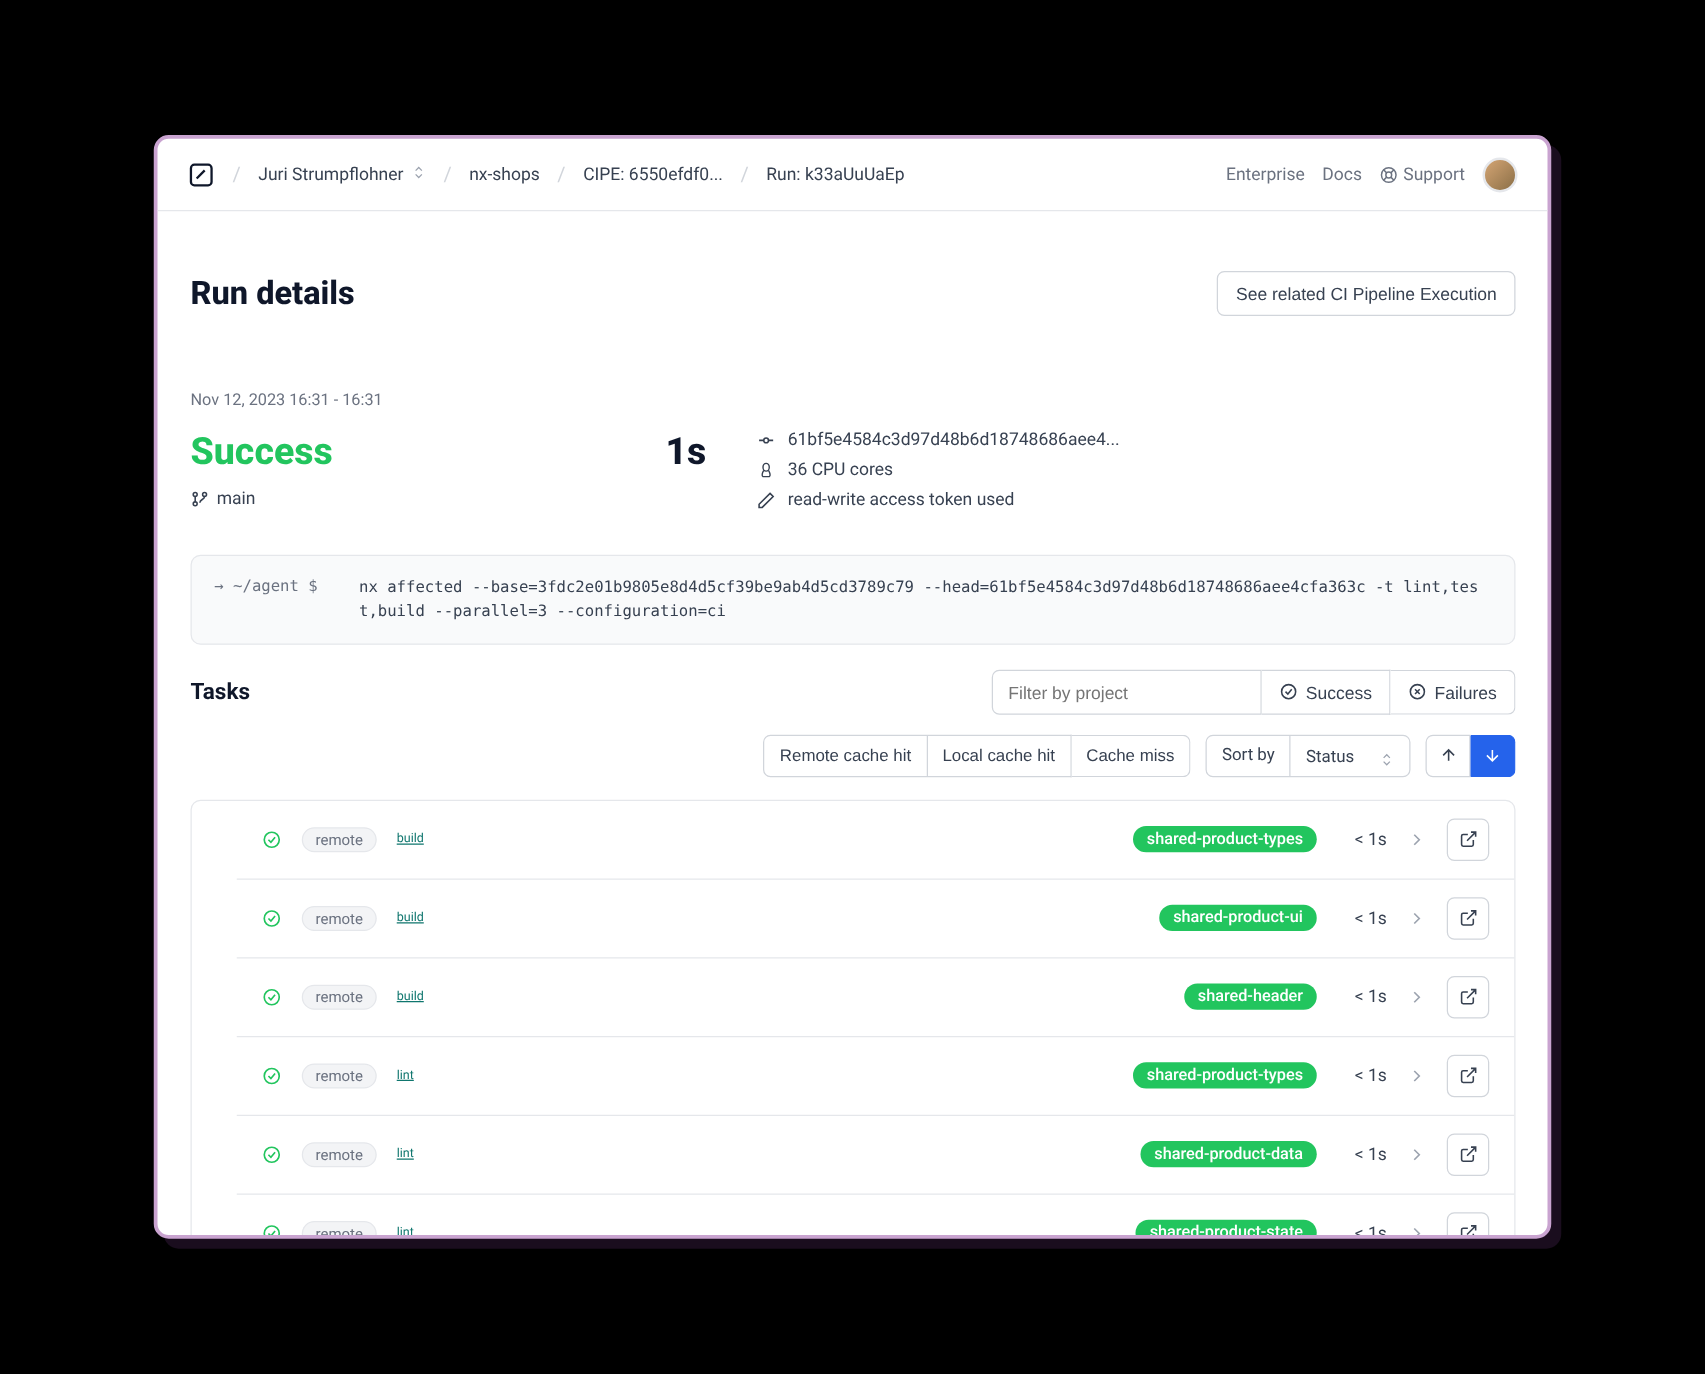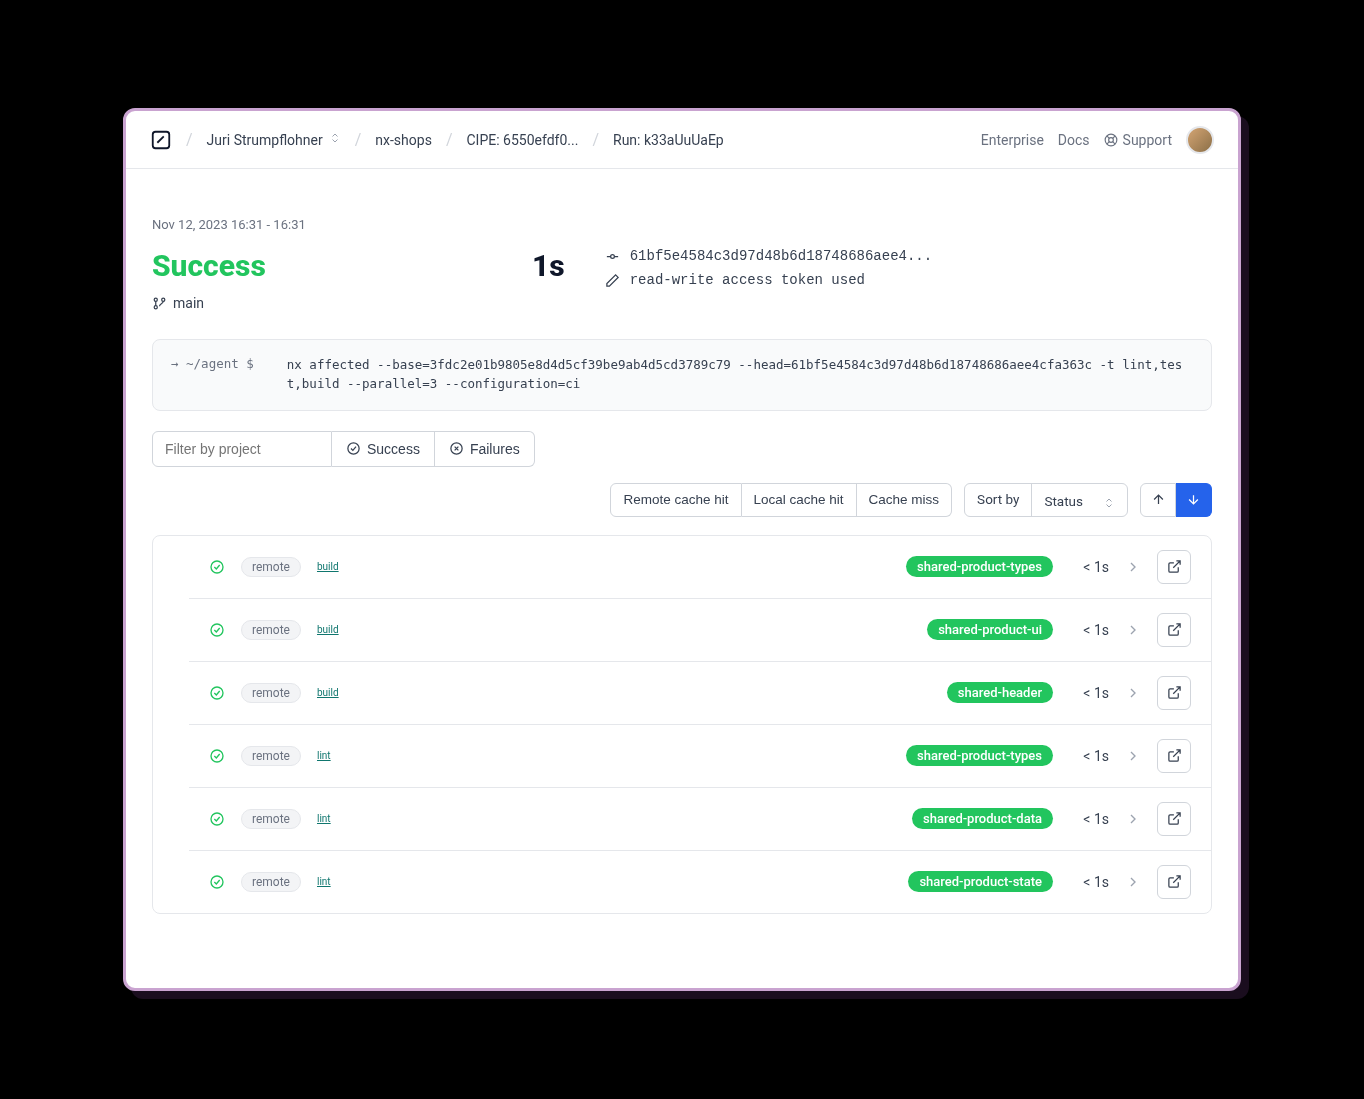--- a/index.html
+++ b/index.html
@@ -64,21 +64,21 @@
 .meta-date { font-size: 13px; color: #6b7280; margin-bottom: 16px; }
 .summary-row {
   display: flex;
   gap: 40px;
   margin-bottom: 28px;
 }
 .summary-left { width: 340px; }
 .status-big { font-size: 30px; font-weight: 800; color: #22c55e; margin-bottom: 12px; }
 .branch-row { display: flex; align-items: center; gap: 6px; color: #374151; font-size: 14px; }
 .duration-big { font-size: 30px; font-weight: 800; color: #0f172a; padding-top: 0; }
-.summary-right { flex: 1; font-family: Liberation Mono, monospace; }
+.summary-right { flex: 1; }
 .info-line { display: flex; align-items: center; gap: 10px; color: #374151; font-size: 14px; margin-bottom: 8px; }
 .info-line svg, .branch-row svg { flex-shrink: 0; }
 
 .cmd-box {
   border: 1px solid #e5e7eb;
   background: #f9fafb;
   border-radius: 8px;
   padding: 16px 18px;
   display: flex;
   gap: 14px;
@@ -96,21 +96,21 @@
   align-items: center;
   margin-bottom: 16px;
 }
 .tasks-title { font-size: 18px; font-weight: 700; color: #0f172a; flex: 1; }
 .filter-group { display: flex; }
 .filter-input {
   border: 1px solid #d1d5db;
   border-radius: 6px 0 0 6px;
   padding: 9px 12px;
   font-size: 14px;
-  width: 180px;
+  width: 216px;
   outline: none;
 }
 .filter-btn {
   border: 1px solid #d1d5db;
   border-left: none;
   background: #fff;
   padding: 9px 14px;
   font-size: 14px;
   color: #374151;
   cursor: pointer;
@@ -223,20 +223,24 @@
           <circle cx="12" cy="12" r="10"></circle>
           <circle cx="12" cy="12" r="4"></circle>
           <path d="M4.9 4.9l4.2 4.2M14.9 14.9l4.2 4.2M14.9 9.1l4.2-4.2M4.9 19.1l4.2-4.2"></path>
         </svg>
         <span>Support</span>
       </span>
     <div class="avatar"></div>
   </div>
 
   <div class="content">
+    <div class="header-row">
+      <h1 class="page-title">Run details</h1>
+      <button class="btn-outline">See related CI Pipeline Execution</button>
+    </div>
 
     <div class="meta-date">Nov 12, 2023 16:31 - 16:31</div>
 
     <div class="summary-row">
       <div class="summary-left">
         <div class="status-big">Success</div>
         <div class="branch-row">
           <svg width="15" height="15" viewBox="0 0 24 24" fill="none" stroke="#374151" stroke-width="2">
               <circle cx="6" cy="6" r="2.5"></circle>
               <circle cx="6" cy="18" r="2.5"></circle>
@@ -249,34 +253,42 @@
       <div class="duration-big">1s</div>
       <div class="summary-right">
         <div class="info-line">
           <svg width="15" height="15" viewBox="0 0 24 24" fill="none" stroke="#374151" stroke-width="2">
               <circle cx="12" cy="12" r="3"></circle>
               <path d="M3 12h6M15 12h6"></path>
             </svg>
           <span>61bf5e4584c3d97d48b6d18748686aee4...</span>
         </div>
         <div class="info-line">
+          <svg width="15" height="15" viewBox="0 0 24 24" fill="none" stroke="#374151" stroke-width="1.8">
+              <ellipse cx="12" cy="8" rx="4" ry="5"></ellipse>
+              <path d="M9 12c-2 3-3 7-1 8h8c2-1 1-5-1-8"></path>
+            </svg>
+          <span>36 CPU cores</span>
+        </div>
+        <div class="info-line">
           <svg width="15" height="15" viewBox="0 0 24 24" fill="none" stroke="#374151" stroke-width="2">
               <path d="M17 3l4 4L7 21H3v-4L17 3z"></path>
             </svg>
           <span>read-write access token used</span>
         </div>
       </div>
     </div>
 
     <div class="cmd-box">
       <span class="cmd-prompt">→  ~/agent $</span>
       <span class="cmd-text">nx affected --base=3fdc2e01b9805e8d4d5cf39be9ab4d5cd3789c79 --head=61bf5e4584c3d97d48b6d18748686aee4cfa363c -t lint,test,build --parallel=3 --configuration=ci</span>
     </div>
 
     <div class="tasks-header">
+      <div class="tasks-title">Tasks</div>
       <div class="filter-group">
         <input class="filter-input" placeholder="Filter by project" style="">
         <button class="filter-btn">
           <svg width="15" height="15" viewBox="0 0 24 24" fill="none" stroke="#374151" stroke-width="2">
               <circle cx="12" cy="12" r="9"></circle>
               <path d="M8 12l3 3 5-6"></path>
             </svg>
           <span>Success</span>
         </button>
         <button class="filter-btn">

